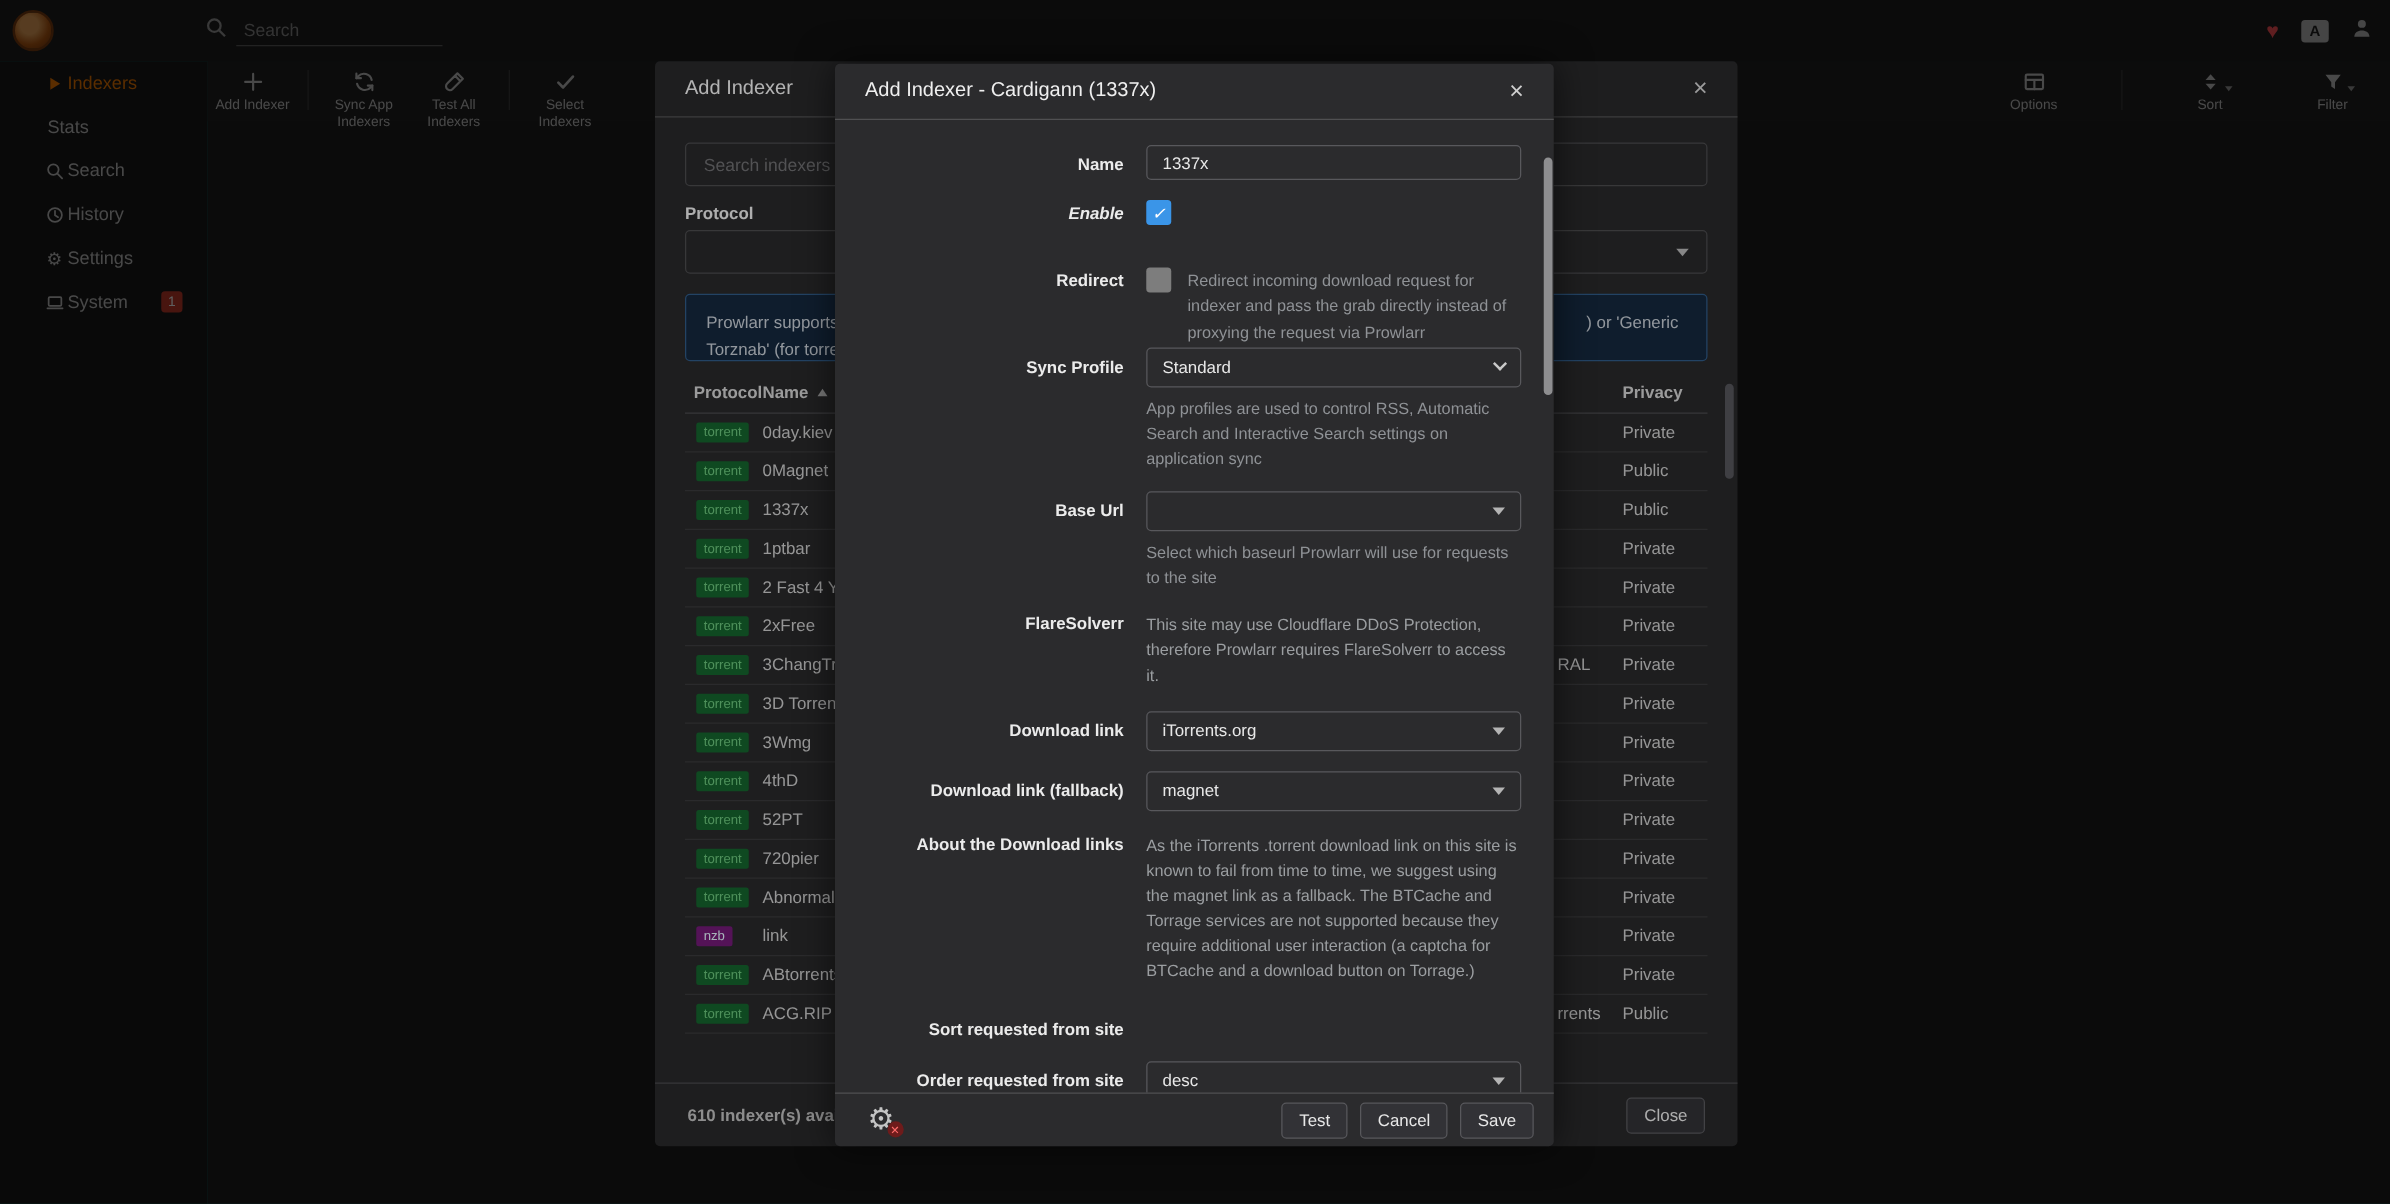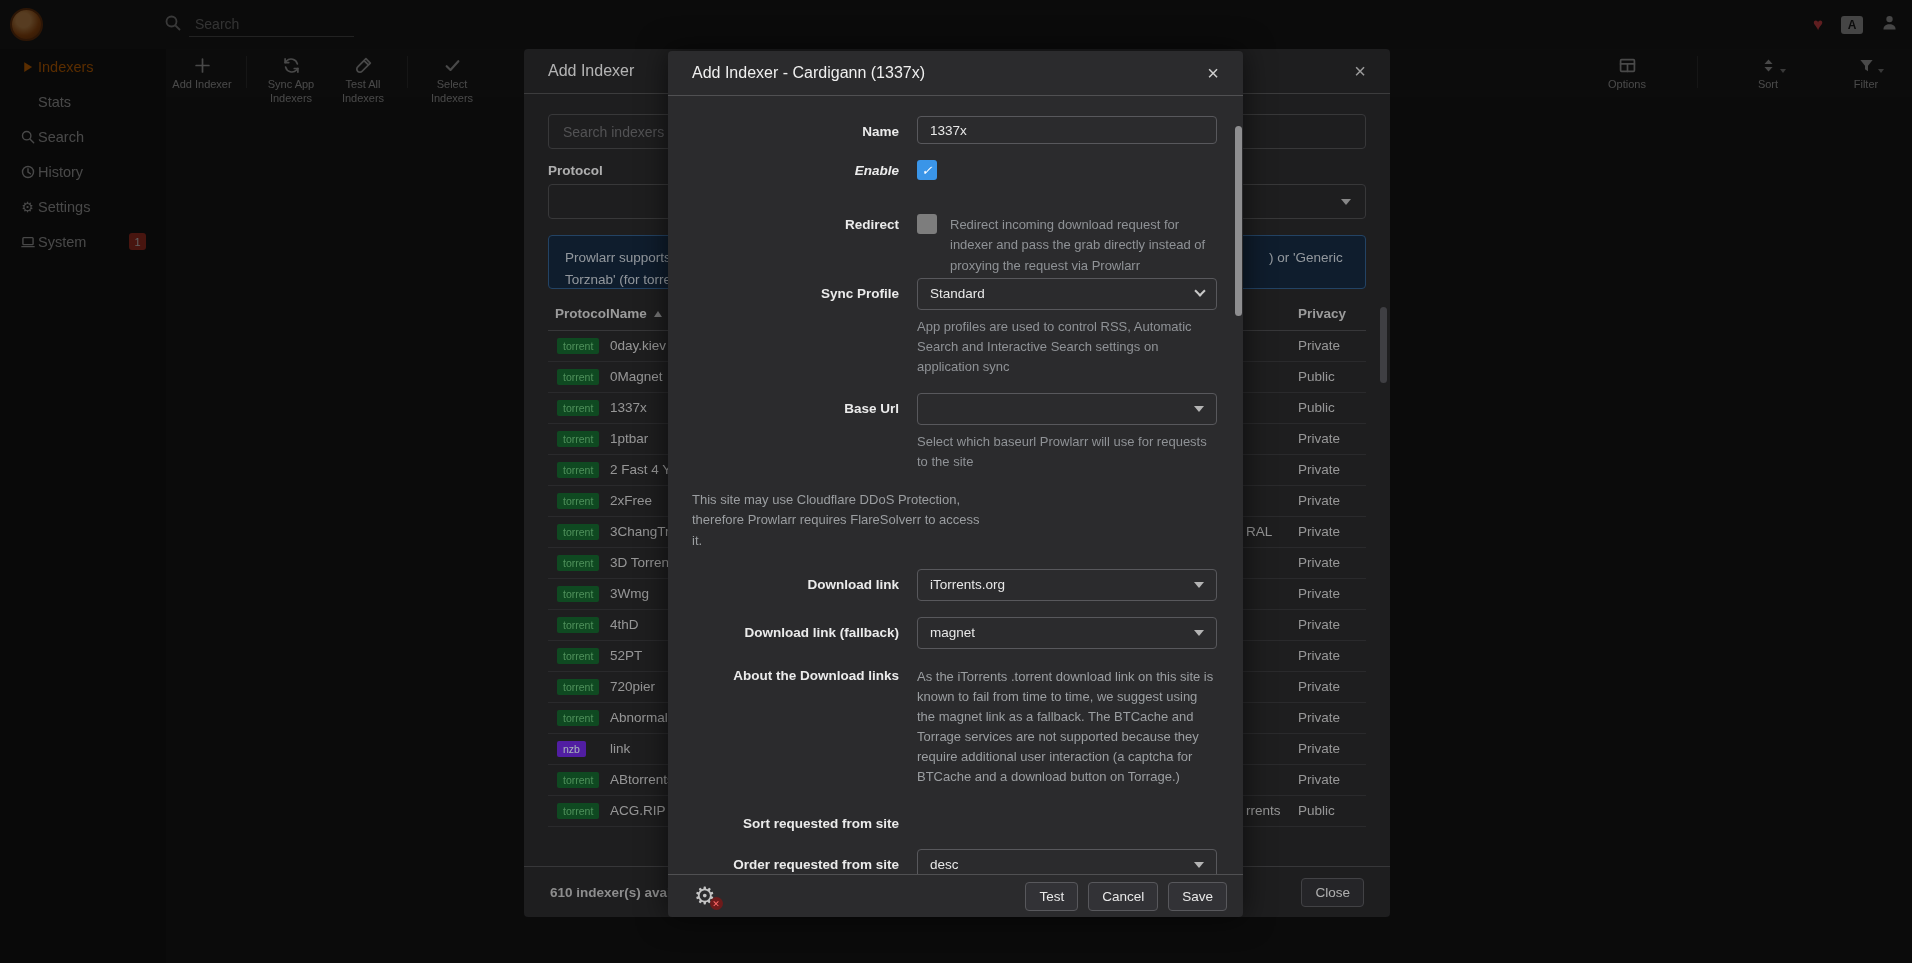--- a/index.html
+++ b/index.html
@@ -12,21 +12,21 @@
   #top-search { display:flex; align-items:center; margin-left:122px; }
   #top-search svg { color:#9a9a9a; }
   #top-search input { width:165px; background:transparent; border:none; border-bottom:1px solid #5c5c5c; color:#cfcfcf; font-size:14px; padding:4px 6px; outline:none; margin-left:8px; }
   #top-search input::placeholder { color:#8b8b8b; }
   #top-icons { margin-left:auto; display:flex; align-items:center; gap:18px; margin-right:14px; }
   .heart { color:#ff5057; font-size:17px; }
   .translate { width:22px; height:18px; border-radius:3px; background:#b9b9b9; color:#1f1f1f; font-size:12px; font-weight:bold; display:flex; align-items:center; justify-content:center; }
   .person { color:#bdbdbd; }
 
   #sidebar { position:absolute; top:49px; left:0; width:166px; bottom:0; background:#191919; padding-top:0; }
-  .side-item { height:35px; display:flex; align-items:center; padding-left:20px; color:#c2c2c2; font-size:14.5px; cursor:pointer; }
+  .side-item { height:35px; display:flex; align-items:center; padding-left:36px; color:#c2c2c2; font-size:14.5px; cursor:pointer; }
   .side-item .sicon { width:15px; margin-right:3px; display:flex; align-items:center; justify-content:center; color:inherit; font-size:14px; }
   .side-item.noicon { padding-left:38px; }
   .side-item.active { color:#f07800; }
   .side-badge { margin-left:auto; margin-right:20px; background:#c0392b; color:#fff; font-size:11px; border-radius:3px; min-width:17px; height:17px; display:flex; align-items:center; justify-content:center; padding:0 4px; }
 
   #content { position:absolute; top:49px; left:166px; right:0; bottom:0; background:#1e1e1e; }
   #toolbar { height:48px; display:flex; align-items:flex-start; padding-top:5px; background:#232323; }
   .tb-item { display:flex; flex-direction:column; align-items:center; color:#c4c4c4; font-size:11px; min-width:72px; padding:2px 4px; cursor:pointer; text-align:center; line-height:1.25; }
   .tb-item .ticon { height:18px; display:flex; align-items:center; justify-content:center; margin-bottom:4px; position:relative; }
   .tb-item .tcaret { position:absolute; right:-10px; bottom:1px; width:0; height:0; border-left:3.5px solid transparent; border-right:3.5px solid transparent; border-top:4px solid #9a9a9a; }
@@ -51,21 +51,21 @@
   .info-frag-right { position:absolute; left:720px; top:11px; }
   #lm-table { position:relative; margin-top:14px; }
   .lm-thead { position:relative; height:28px; border-bottom:1px solid #4a4a4c; font-weight:bold; font-size:13.5px; color:#cfcfcf; }
   .lm-thead .h-proto { position:absolute; left:7px; top:3px; }
   .lm-thead .h-name { position:absolute; left:62px; top:3px; }
   .lm-thead .h-priv { position:absolute; left:750px; top:3px; }
   .sort-arrow { display:inline-block; width:0; height:0; border-left:4.5px solid transparent; border-right:4.5px solid transparent; border-bottom:6px solid #9f9f9f; margin-left:7px; margin-bottom:1px; }
   .lm-row { position:relative; height:31px; border-bottom:1px solid #39393b; font-size:13.5px; color:#c9c9c9; cursor:pointer; }
   .badge { position:absolute; left:9px; top:7px; font-size:10.5px; padding:2px 6px; border-radius:2px; }
   .badge.torrent { background:#15622c; color:#69c17a; }
-  .badge.nzb { background:#6d28d9; color:#dff1f8; }
+  .badge.nzb { background:#701a75; color:#dff1f8; }
   .lm-row .r-name { position:absolute; left:62px; top:7px; }
   .lm-row .r-frag { position:absolute; left:698px; top:7px; }
   .lm-row .r-priv { position:absolute; left:750px; top:7px; }
   #lm-scroll { position:absolute; right:3px; top:258px; width:7px; height:76px; background:#55555a; border-radius:4px; z-index:21; }
   #lm-footer { position:absolute; left:0; right:0; bottom:0; height:51px; border-top:1px solid #4a4a4c; display:flex; align-items:center; padding:0 26px; }
   .count-text { font-weight:bold; font-size:13.5px; color:#bdbdbd; }
   .btn { background:#323236; border:1px solid #58585c; color:#e8e8e8; border-radius:4px; padding:6px 13px; font-size:13.5px; cursor:pointer; font-family:inherit; }
   #lm-footer .btn { margin-left:auto; }
 
   
@@ -394,20 +394,21 @@
       <div class="lbl">Base Url</div>
       <div class="ctl">
         <div class="sel">
             <span></span>
             <span class="caret"></span>
           </div>
         <div class="help">Select which baseurl Prowlarr will use for requests to the site</div>
       </div>
     </div>
     <div class="row textrow" style="margin-bottom:18px;">
+      <div class="lbl">FlareSolverr</div>
       <div class="ctl">
           <div class="help">This site may use Cloudflare DDoS Protection, therefore Prowlarr requires FlareSolverr to access it.</div>
         </div>
     </div>
     <div class="row">
       <div class="lbl">Download link</div>
       <div class="ctl">
           <div class="sel">
             <span>iTorrents.org</span>
             <span class="caret"></span>

